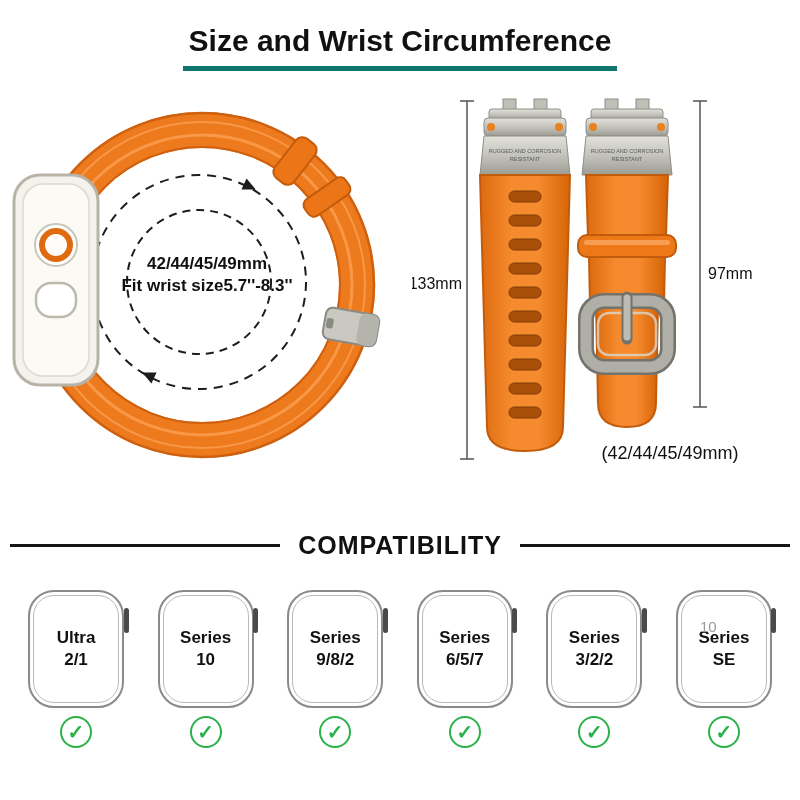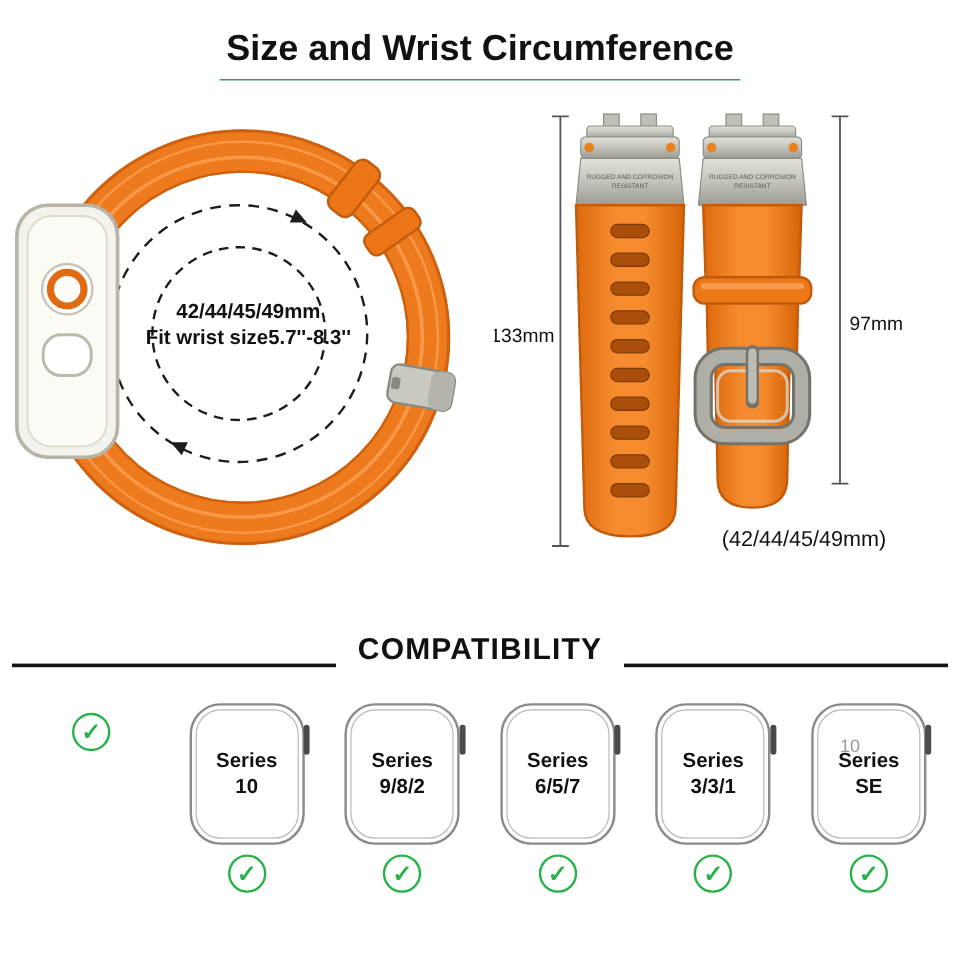--- a/index.html
+++ b/index.html
@@ -2,28 +2,28 @@
 <html><head>
 <meta charset="utf-8">
 <style>
   * { margin:0; padding:0; box-sizing:border-box; }
   html,body { width:800px; height:800px; background:#fff; overflow:hidden; }
   body { font-family:"Liberation Sans", sans-serif; color:#111; position:relative; }
 
   .title-wrap { text-align:center; padding-top:24px; }
   .title-wrap h1 {
     display:inline-block; font-size:30px; font-weight:bold;
-    border-bottom:1px solid #0f766e; padding:0 6px 8px;
+    border-bottom:5px solid #0f766e; padding:0 6px 8px;
   }
 
   .diagram { position:relative; height:430px; margin-top:16px; }
   .wrist-svg { position:absolute; left:2px; top:0; }
   .strap-svg { position:absolute; left:412px; top:0; }
 
-  .compat-header { display:flex; align-items:flex-end; gap:18px; padding:0 10px; margin-top:14px; }
+  .compat-header { display:flex; align-items:center; gap:18px; padding:0 10px; margin-top:14px; }
   .compat-header .rule { flex:1; height:3px; background:#151515; }
   .compat-header h2 { font-size:25px; font-weight:bold; letter-spacing:1px; }
 
   .watch-row { position:relative; display:flex; justify-content:space-between; padding:0 16px; margin-top:30px; }
   .watch-cell { display:flex; flex-direction:column; align-items:center; width:120px; }
   .watch-body {
     position:relative; width:96px; height:118px; background:#fff;
     border:2.5px solid #8a8a8a; border-radius:26px;
     display:flex; flex-direction:column; align-items:center; justify-content:center; gap:2px;
   }
@@ -176,20 +176,24 @@
 
 <div class="compat-header">
   <span class="rule"></span>
   <h2>COMPATIBILITY</h2>
   <span class="rule"></span>
 </div>
 
 <div class="watch-row">
 
   <div class="watch-cell">
+    <div class="watch-body">
+      <span class="watch-label">Ultra</span>
+      <span class="watch-label">2/1</span>
+    </div>
     <div class="check">✓</div>
   </div>
 
   <div class="watch-cell">
     <div class="watch-body">
       <span class="watch-label">Series</span>
       <span class="watch-label">10</span>
     </div>
     <div class="check">✓</div>
   </div>
@@ -206,21 +210,21 @@
     <div class="watch-body">
       <span class="watch-label">Series</span>
       <span class="watch-label">6/5/7</span>
     </div>
     <div class="check">✓</div>
   </div>
 
   <div class="watch-cell">
     <div class="watch-body">
       <span class="watch-label">Series</span>
-      <span class="watch-label">3/3/1</span>
+      <span class="watch-label">3/2/2</span>
     </div>
     <div class="check">✓</div>
   </div>
 
   <div class="watch-cell">
     <div class="watch-body">
       <span class="watch-label">Series</span>
       <span class="watch-label">SE</span>
     </div>
     <div class="check">✓</div>

